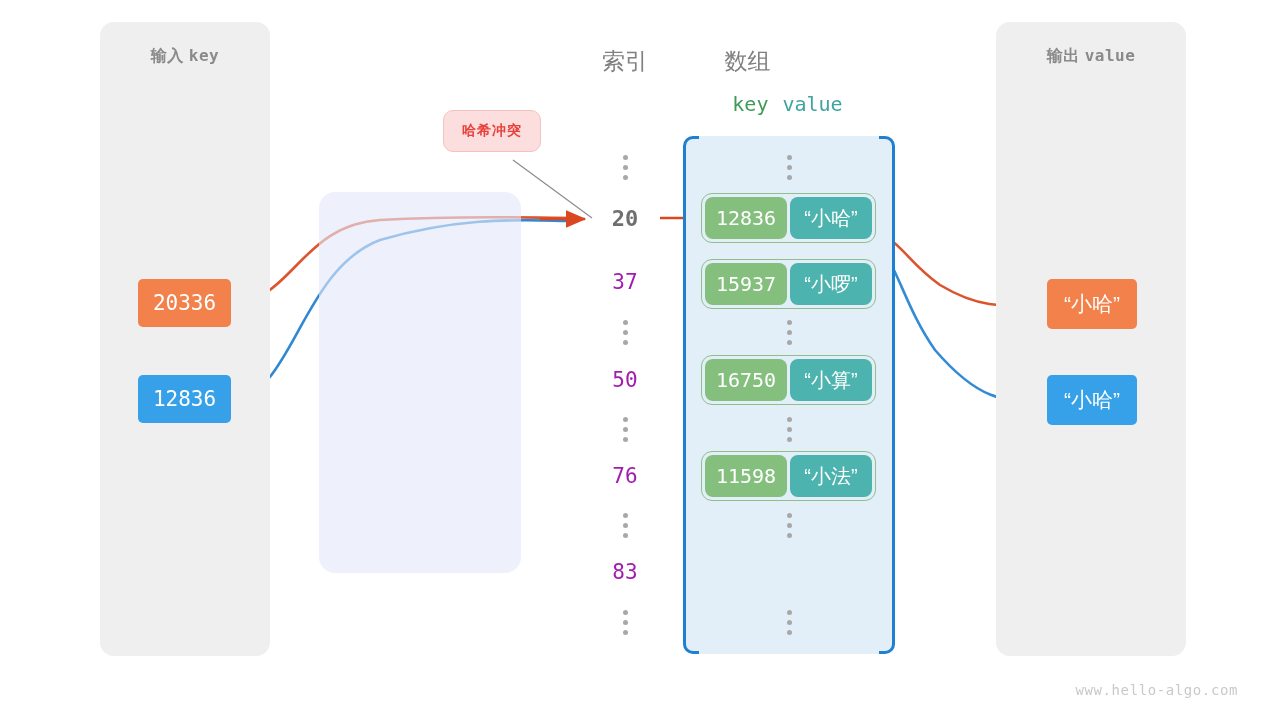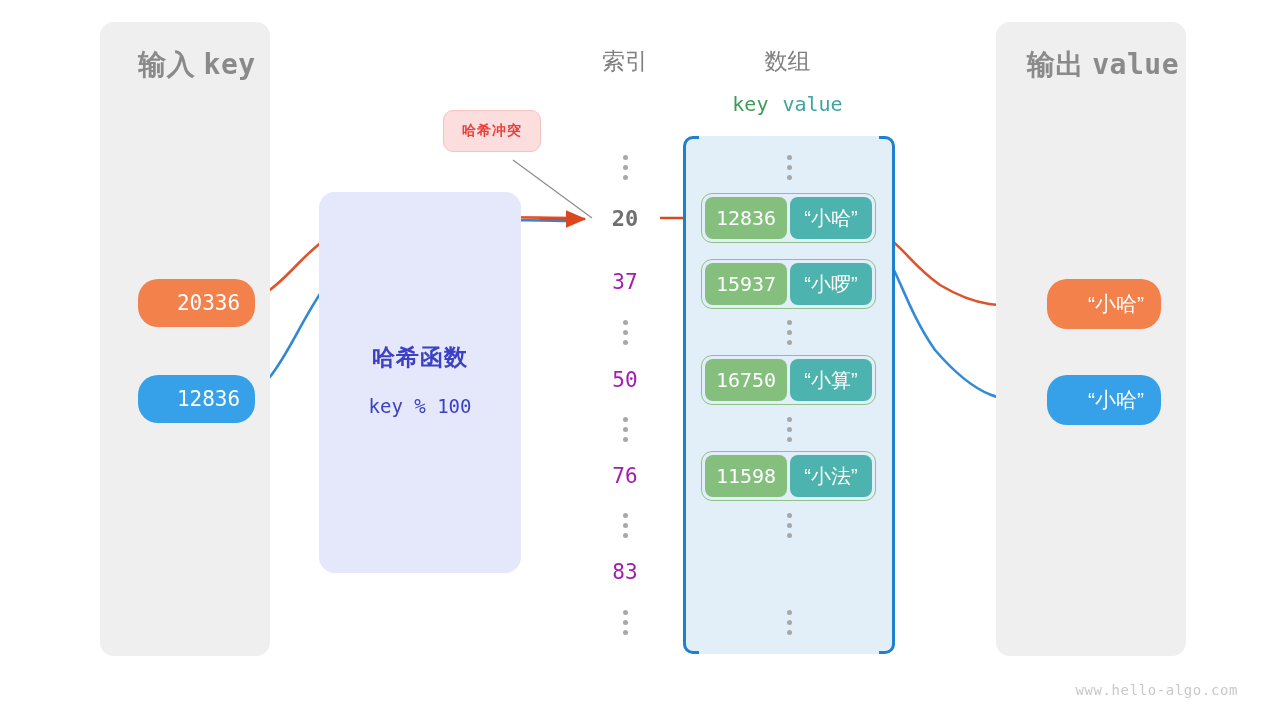--- a/index.html
+++ b/index.html
@@ -26,44 +26,44 @@
   .side-panel {
     position: absolute;
     background: #efefef;
     border-radius: 14px;
   }
   #input-panel  { left: 100px; top: 22px; width: 170px; height: 634px; }
   #output-panel { left: 996px; top: 22px; width: 190px; height: 634px; }
   .panel-title {
     position: absolute;
     top: 24px;
-    left: 12px;
+    left: 0;
     width: 100%;
     text-align: center;
-    font-size: 28px;
+    font-size: 16px;
     font-weight: bold;
     color: #8a8a8a;
     letter-spacing: 0.5px;
     white-space: nowrap;
   }
   .panel-title .mono {
     font-family: "DejaVu Sans Mono", "Liberation Mono", monospace;
     font-weight: bold;
   }
   
   .col-head {
     position: absolute;
     font-size: 23px;
     font-weight: normal;
     color: #808080;
     white-space: nowrap;
     text-align: center;
   }
   #head-index { left: 570px; top: 46px; width: 110px; }
-  #head-array { left: 700px; top: 46px; width: 175px; }
+  #head-array { left: 660px; top: 46px; width: 175px; }
   #kv-head {
     position: absolute;
     left: 700px; top: 92px;
     width: 175px;
     text-align: center;
     font-family: "DejaVu Sans Mono", "Liberation Mono", monospace;
     font-size: 20px;
     white-space: nowrap;
   }
   #kv-head .k { color: #3f9a56; }
@@ -105,28 +105,27 @@
     border-radius: 10px;
     font-size: 14px;
     font-weight: bold;
     color: #e8403a;
     letter-spacing: 1px;
     white-space: nowrap;
   }
   
   .pill {
     position: absolute;
-    border-radius: 20px;
+    border-radius: 5px;
     color: #ffffff;
     display: flex;
     align-items: center;
     justify-content: center;
     font-size: 21px;
     white-space: nowrap;
-    padding-left: 24px;
   }
   .pill.mono { font-family: "DejaVu Sans Mono", "Liberation Mono", monospace; }
   .pill.orange { background: #f2814c; }
   .pill.blue   { background: #36a1e8; }
   #in-0  { left: 138px; top: 279px; width: 93px; height: 48px; }
   #in-1  { left: 138px; top: 375px; width: 93px; height: 48px; }
   #out-0 { left: 1047px; top: 279px; width: 90px; height: 50px; }
   #out-1 { left: 1047px; top: 375px; width: 90px; height: 50px; }
   
   .index-cell {
@@ -277,26 +276,20 @@
       <span class="mono">value</span>
     </div>
   </div>
 
   <div class="col-head" id="head-index">索引</div>
   <div class="col-head" id="head-array">数组</div>
   <div id="kv-head">
     <span class="k">key</span><span class="sp"></span><span class="v">value</span>
   </div>
 
-  <div id="hash-box">
-    <div id="hash-box-inner">
-      <div id="hash-title">哈希函数</div>
-      <div id="hash-expr">key % 100</div>
-    </div>
-  </div>
 
   <div id="collision-label">哈希冲突</div>
 
   <div class="pill orange mono" id="in-0">20336</div>
   <div class="pill blue mono" id="in-1">12836</div>
 
   <div class="pill orange" id="out-0">“小哈”</div>
   <div class="pill blue" id="out-1">“小哈”</div>
 
   <div class="dots dots-index" style="left:616px; top:155px;">

